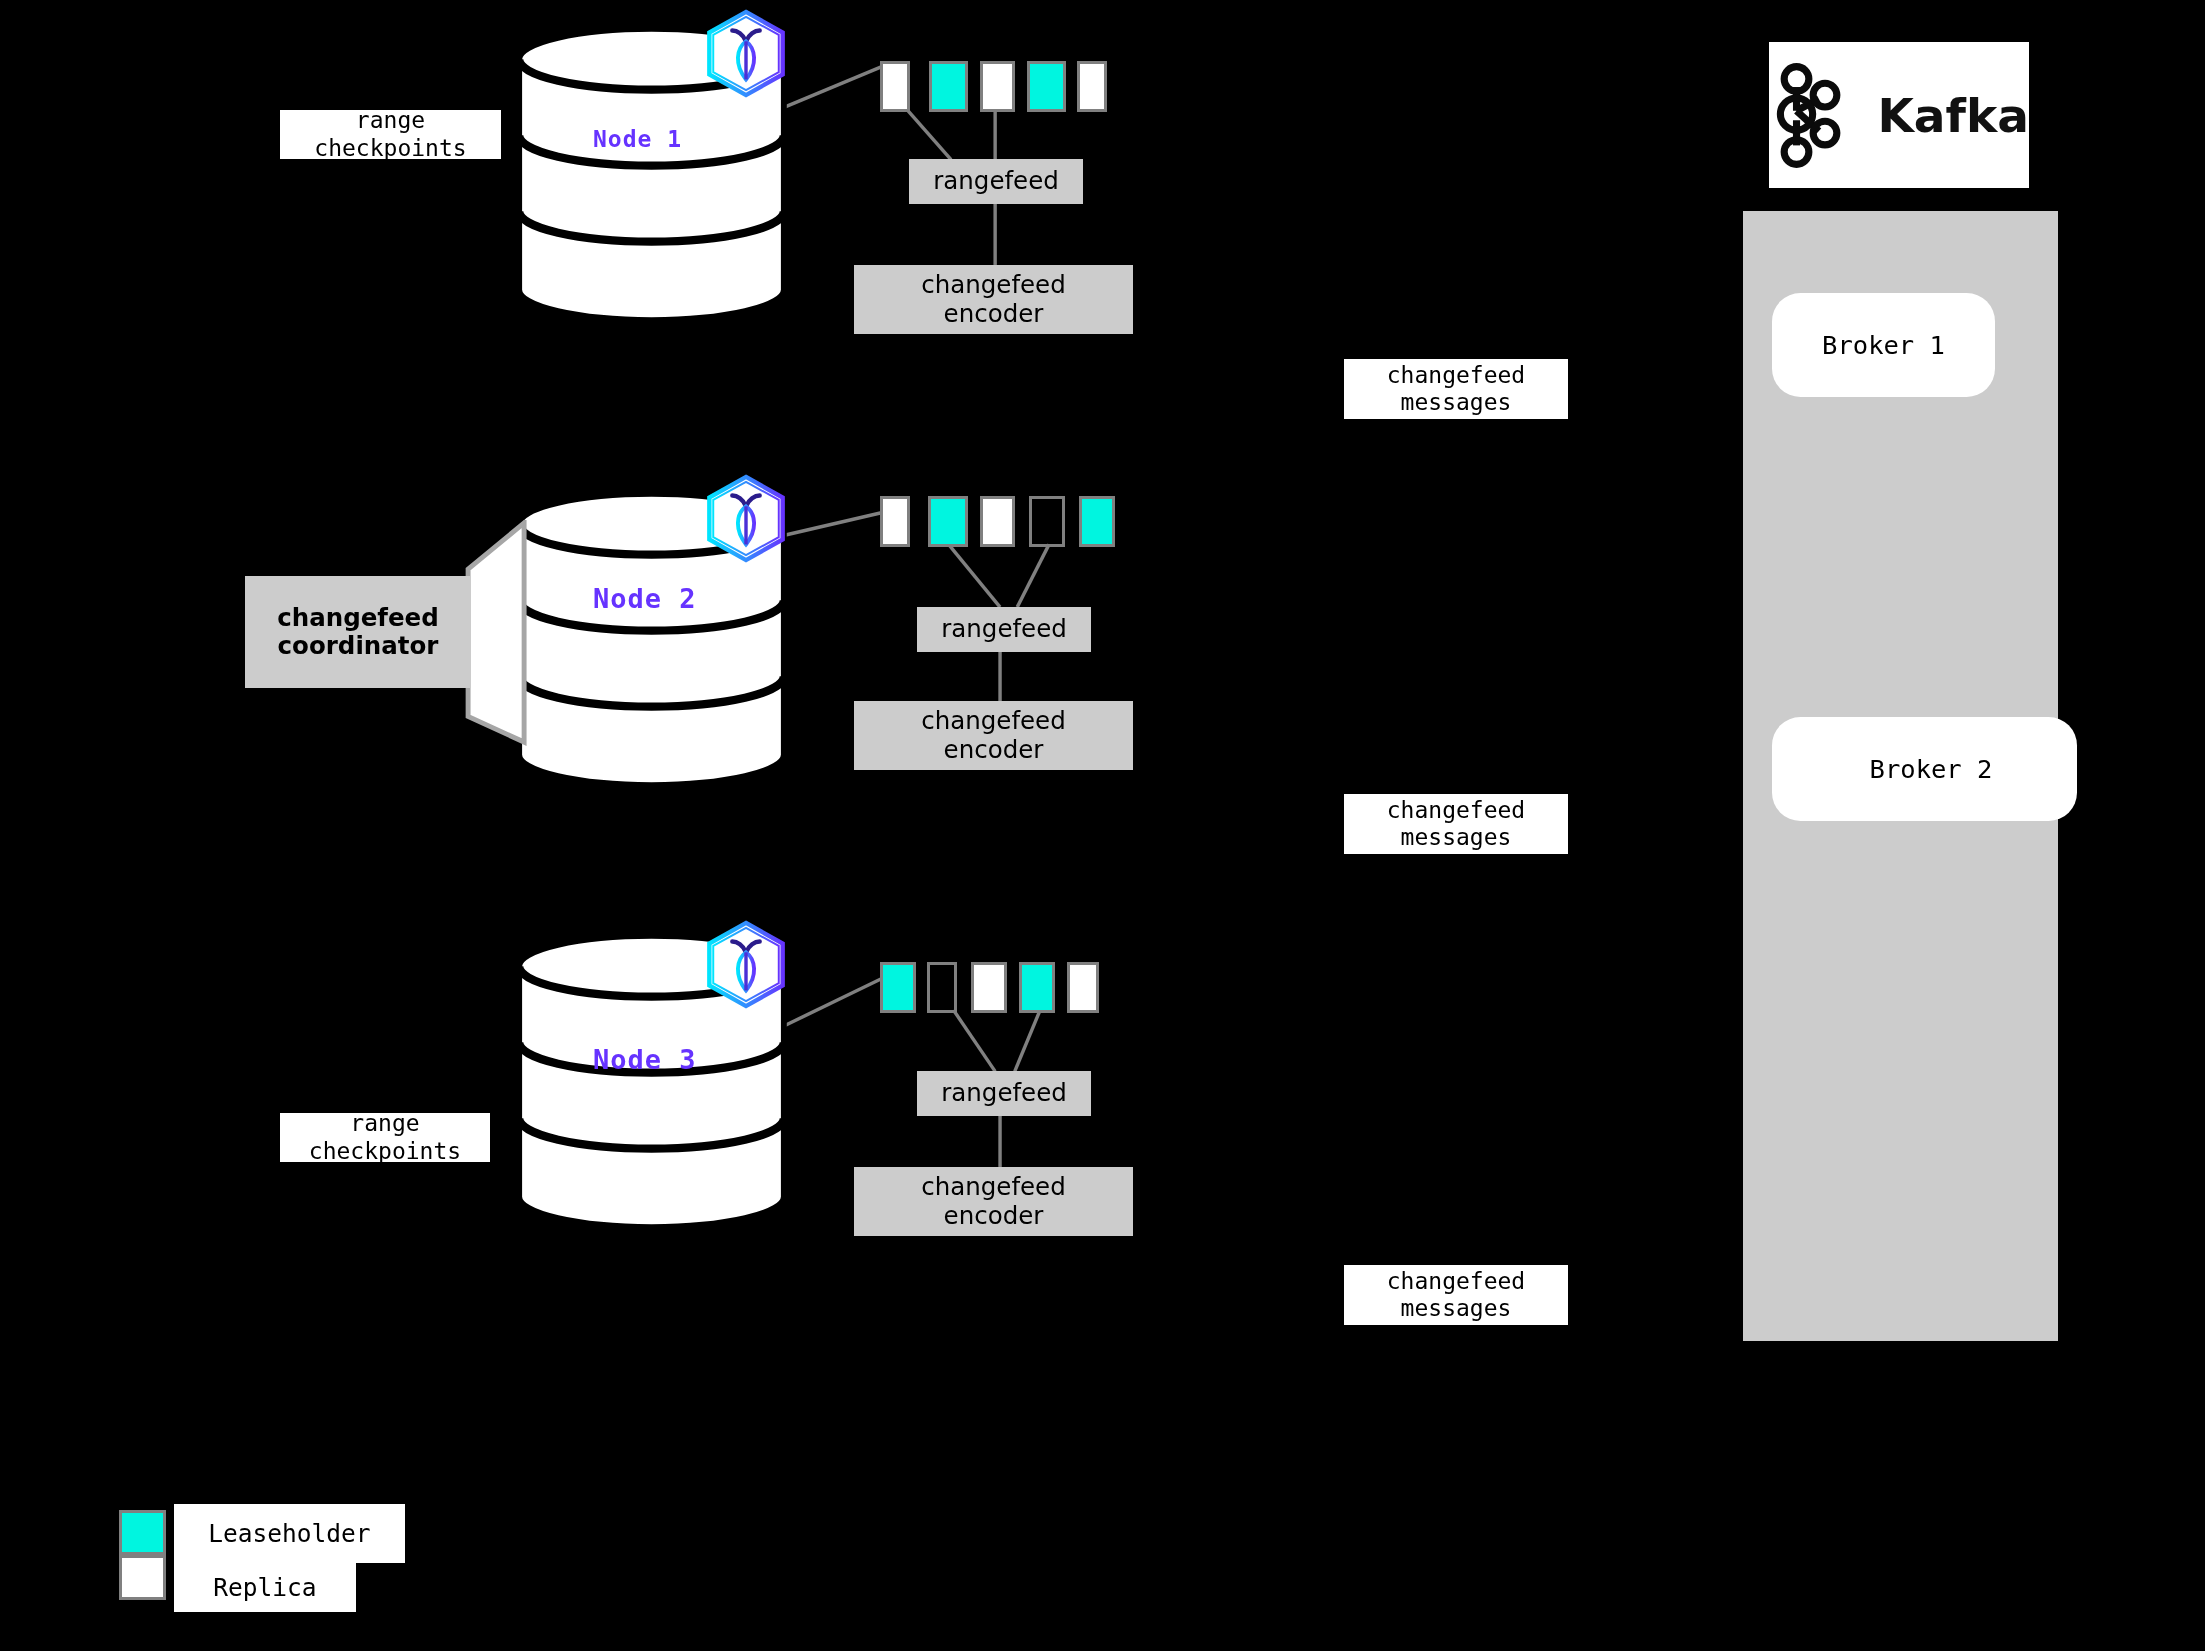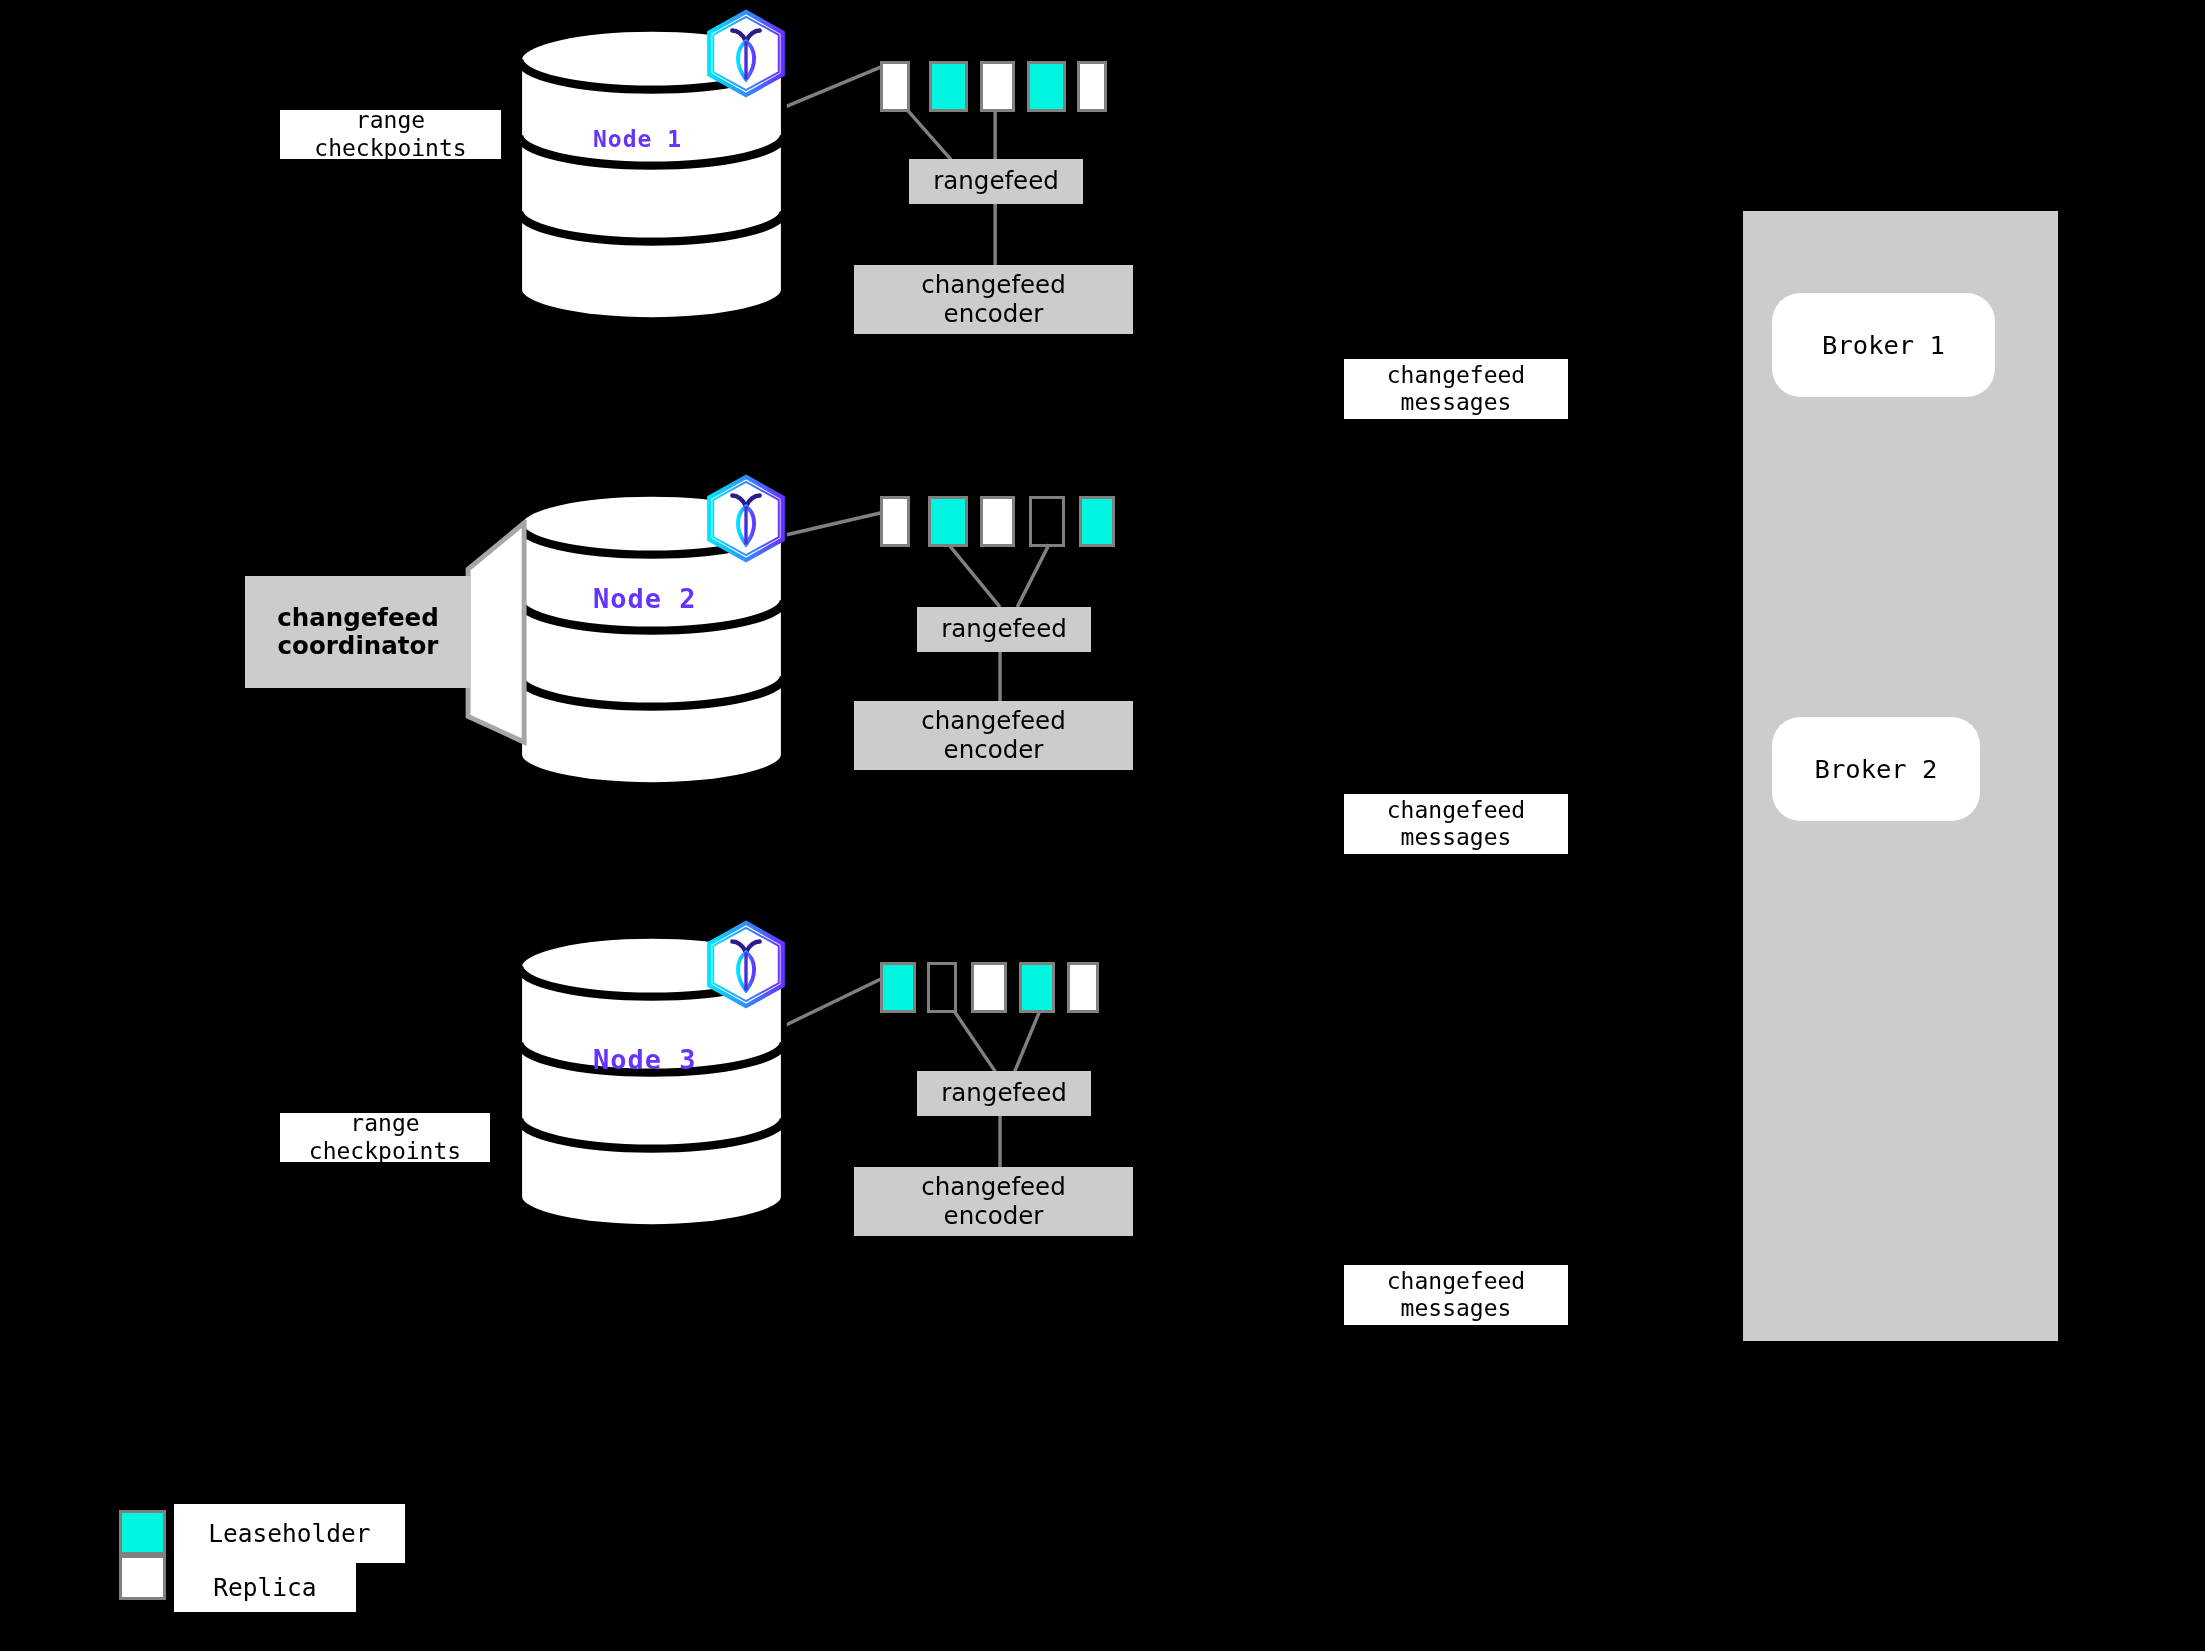--- a/index.html
+++ b/index.html
@@ -236,25 +236,43 @@
 encoder</div>
 
   <div class="wlabel abs" style="left:1344px;top:347px;width:224px;height:60px;font-size:23px;">changefeed
 messages</div>
   <div class="wlabel abs" style="left:1344px;top:782px;width:224px;height:60px;font-size:23px;">changefeed
 messages</div>
   <div class="wlabel abs" style="left:1344px;top:1253px;width:224px;height:60px;font-size:23px;">changefeed
 messages</div>
 
 
+  <div class="kafka-logo" style="left:1769px;top:42px;width:260px;height:146px;">
+    <svg width="103" height="113" viewBox="0 0 210 230">
+      <g stroke="#0b0b0b" stroke-width="15" fill="none">
+        <line x1="58" y1="55" x2="58" y2="105"></line>
+        <line x1="58" y1="105" x2="105" y2="80"></line>
+        <line x1="58" y1="105" x2="105" y2="148"></line>
+        <line x1="58" y1="125" x2="58" y2="178"></line>
+      </g>
+      <g fill="none" stroke="#0b0b0b" stroke-width="15">
+        <circle cx="58" cy="38" r="26"></circle>
+        <circle cx="58" cy="112" r="34"></circle>
+        <circle cx="58" cy="192" r="26"></circle>
+        <circle cx="118" cy="72" r="25"></circle>
+        <circle cx="118" cy="152" r="25"></circle>
+      </g>
+    </svg>
+    <span class="kafka-word" style="font-size:47px;margin-left:8.8px;">Kafka</span>
+  </div>
 
   <div class="kafka-panel" style="left:1743px;top:211px;width:315px;height:1130px;"></div>
 
   <div class="broker" style="left:1772px;top:293px;width:223px;height:104px;font-size:25.5px;">Broker 1</div>
-  <div class="broker" style="left:1772px;top:717px;width:208px;height:104px;font-size:25.5px;">Broker 2</div>
+  <div class="broker" style="left:1772px;top:717px;width:292px;height:104px;font-size:25.5px;padding-left:13px;">Broker 2</div>
 
   <div class="legend-swatch r-cyan" style="left:119px;top:1510px;width:47px;height:45px;"></div>
   <div class="legend-text" style="left:174px;top:1504px;width:231px;height:59px;font-size:24.5px;">Leaseholder</div>
   <div class="legend-swatch r-white" style="left:119px;top:1555px;width:47px;height:45px;"></div>
   <div class="legend-text" style="left:174px;top:1563px;width:182px;height:49px;font-size:24.5px;">Replica</div>
 
 </div>
 
 
 </body></html>

